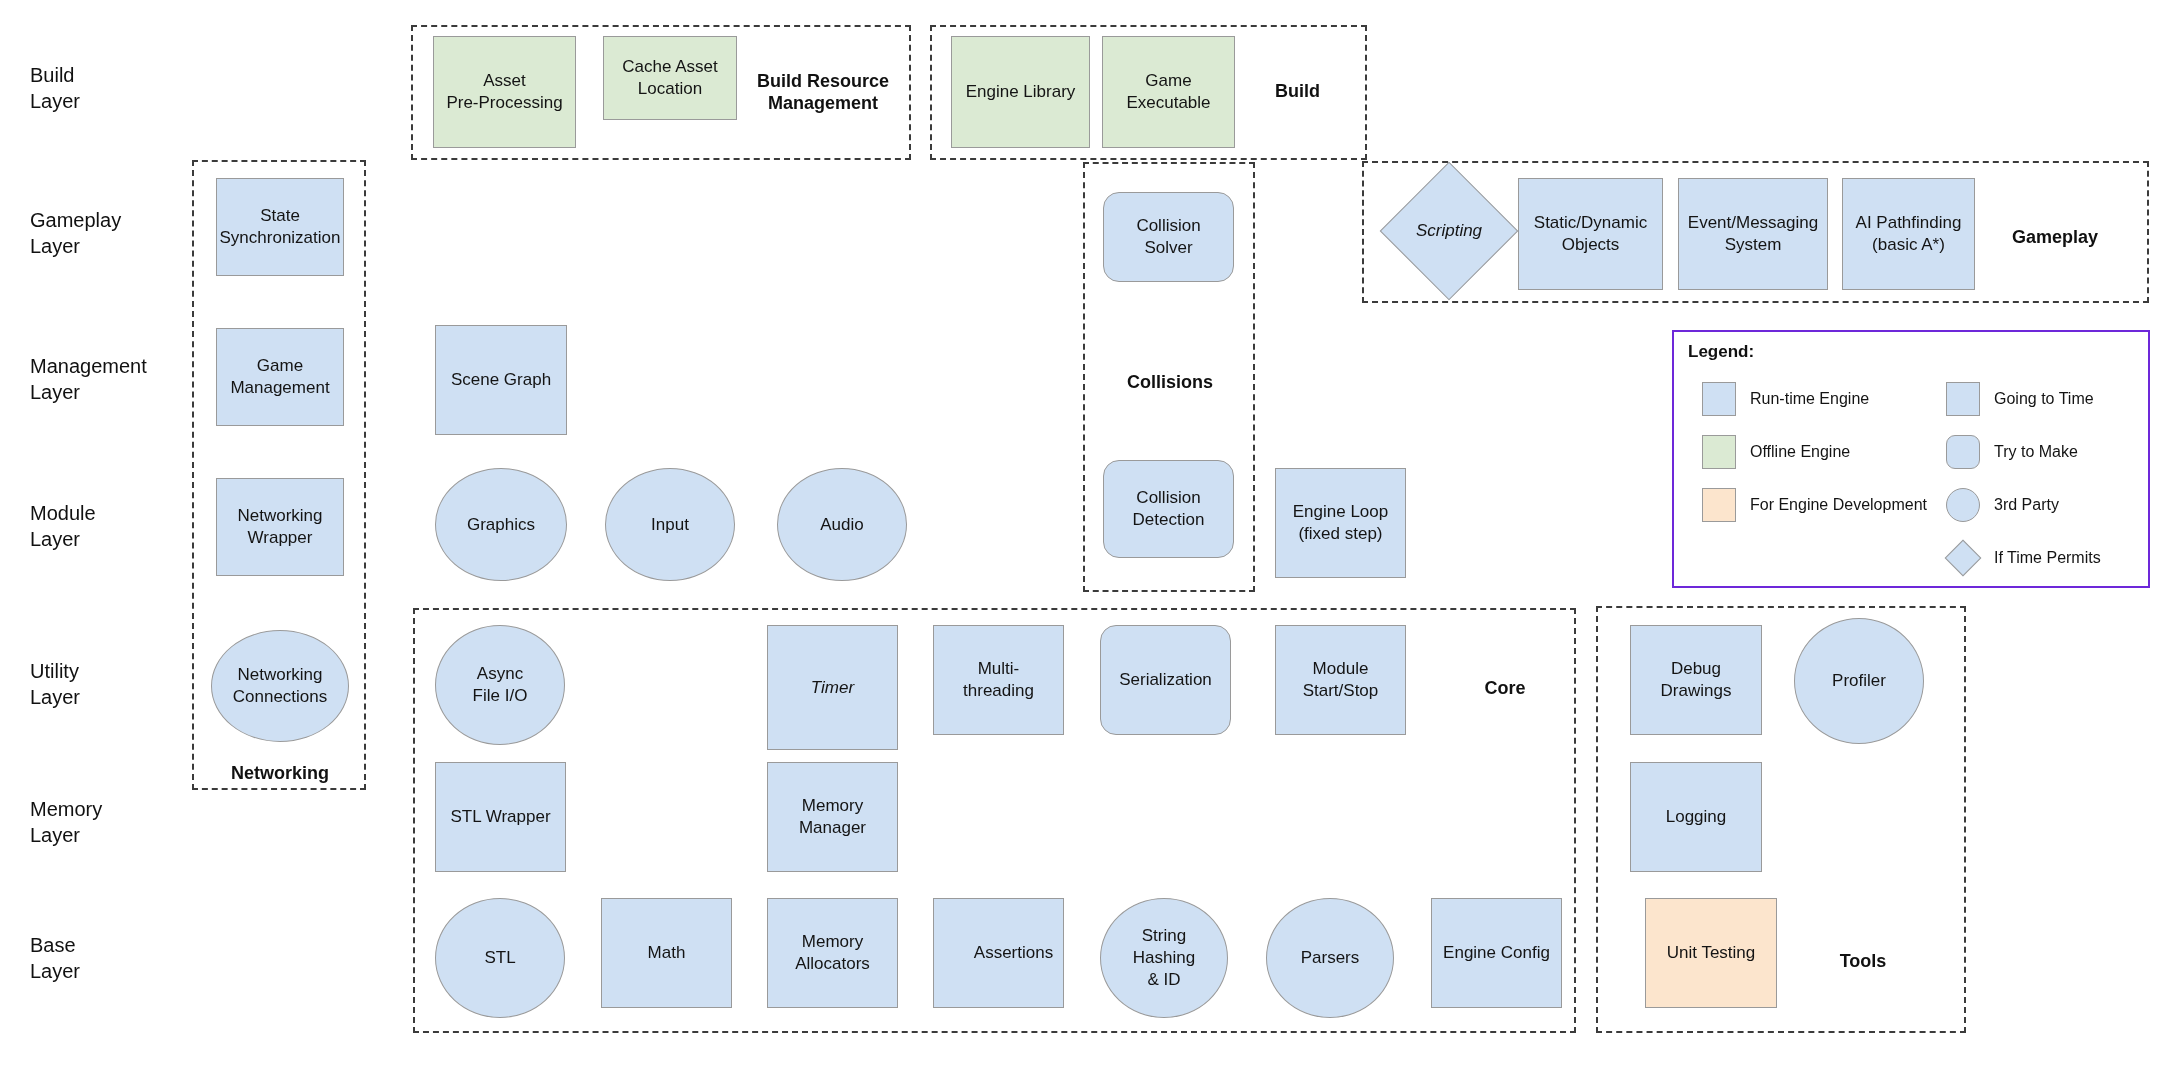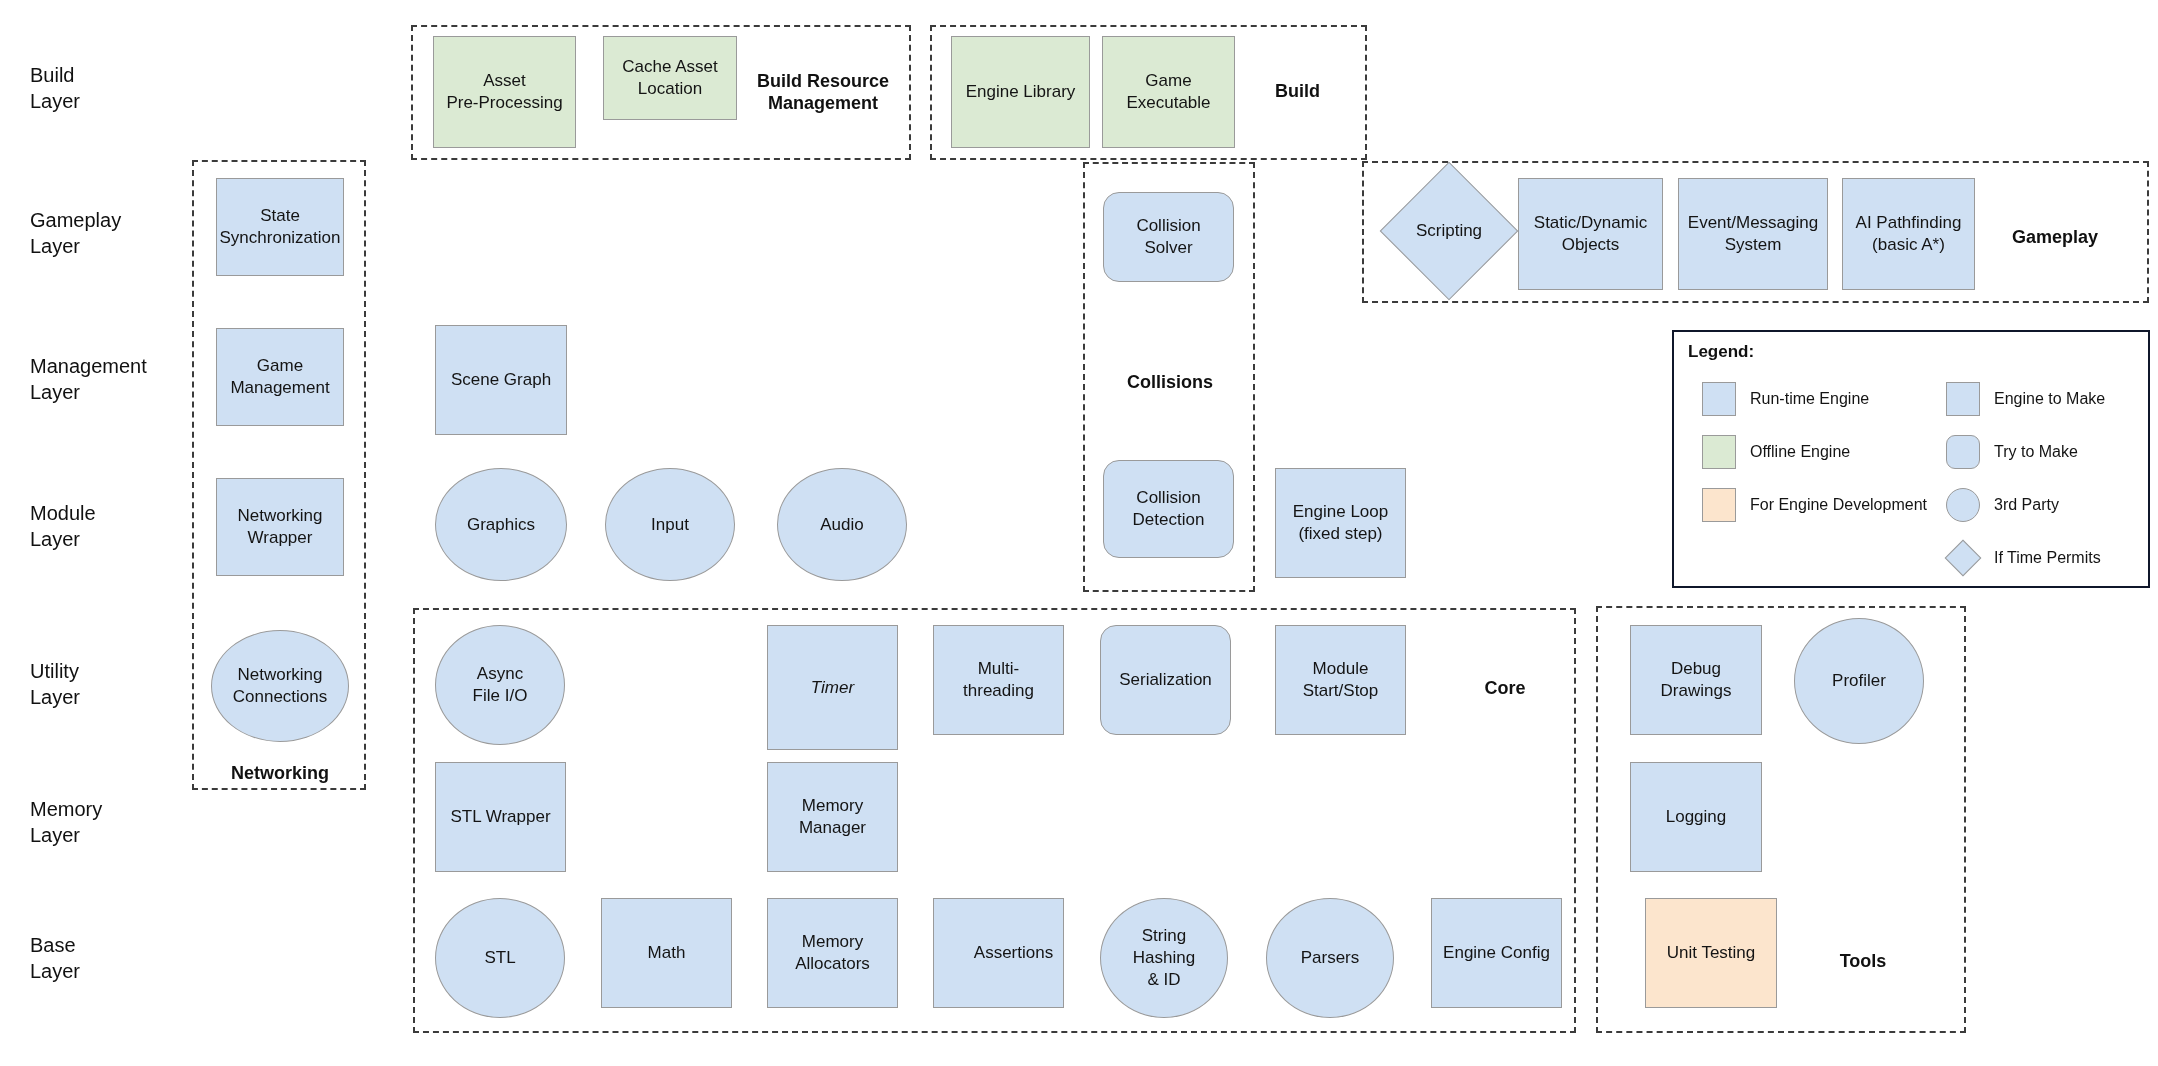--- a/index.html
+++ b/index.html
@@ -43,25 +43,25 @@
   .round{border-radius:16px;}
   .circle{border-radius:50%;}
   .diamond{
     border:none;background:transparent;
   }
   .diamond .dia-shape{
     position:absolute;left:0;top:0;width:100%;height:100%;
     background:#cfe0f3;border:1px solid #9a9a9a;
     transform:rotate(45deg);box-sizing:border-box;
   }
-  .diamond .dia-text{position:relative;z-index:2;}
+  .diamond .dia-text{position:relative;z-index:2;font-style:italic;}
 
   
   #legend{
-    position:absolute;border:2px solid #0f172a;background:#fff;
+    position:absolute;border:2px solid #6d28d9;background:#fff;
     box-sizing:border-box;
   }
   #legend .legend-title{
     position:absolute;left:14px;top:10px;font-size:17px;font-weight:bold;color:#111;
   }
   .legend-row{position:absolute;display:flex;align-items:center;}
   .legend-swatch{
     width:34px;height:34px;border:1px solid #9a9a9a;box-sizing:border-box;flex:0 0 auto;
   }
   .sw-sq{border-radius:0;}
@@ -163,21 +163,21 @@
       <span class="sw-wrap">
         <span class="legend-swatch sw-sq" style="background:#fce5cd;"></span>
       </span>
       <span class="legend-text">For Engine Development</span>
     </div>
 
     <div class="legend-row" style="left:272px;top:50px;">
       <span class="sw-wrap">
         <span class="legend-swatch sw-sq" style="background:#cfe0f3;"></span>
       </span>
-      <span class="legend-text">Engine to Make</span>
+      <span class="legend-text">Going to Time</span>
     </div>
     <div class="legend-row" style="left:272px;top:103px;">
       <span class="sw-wrap">
         <span class="legend-swatch sw-round" style="background:#cfe0f3;"></span>
       </span>
       <span class="legend-text">Try to Make</span>
     </div>
     <div class="legend-row" style="left:272px;top:156px;">
       <span class="sw-wrap">
         <span class="legend-swatch sw-circle" style="background:#cfe0f3;"></span>

